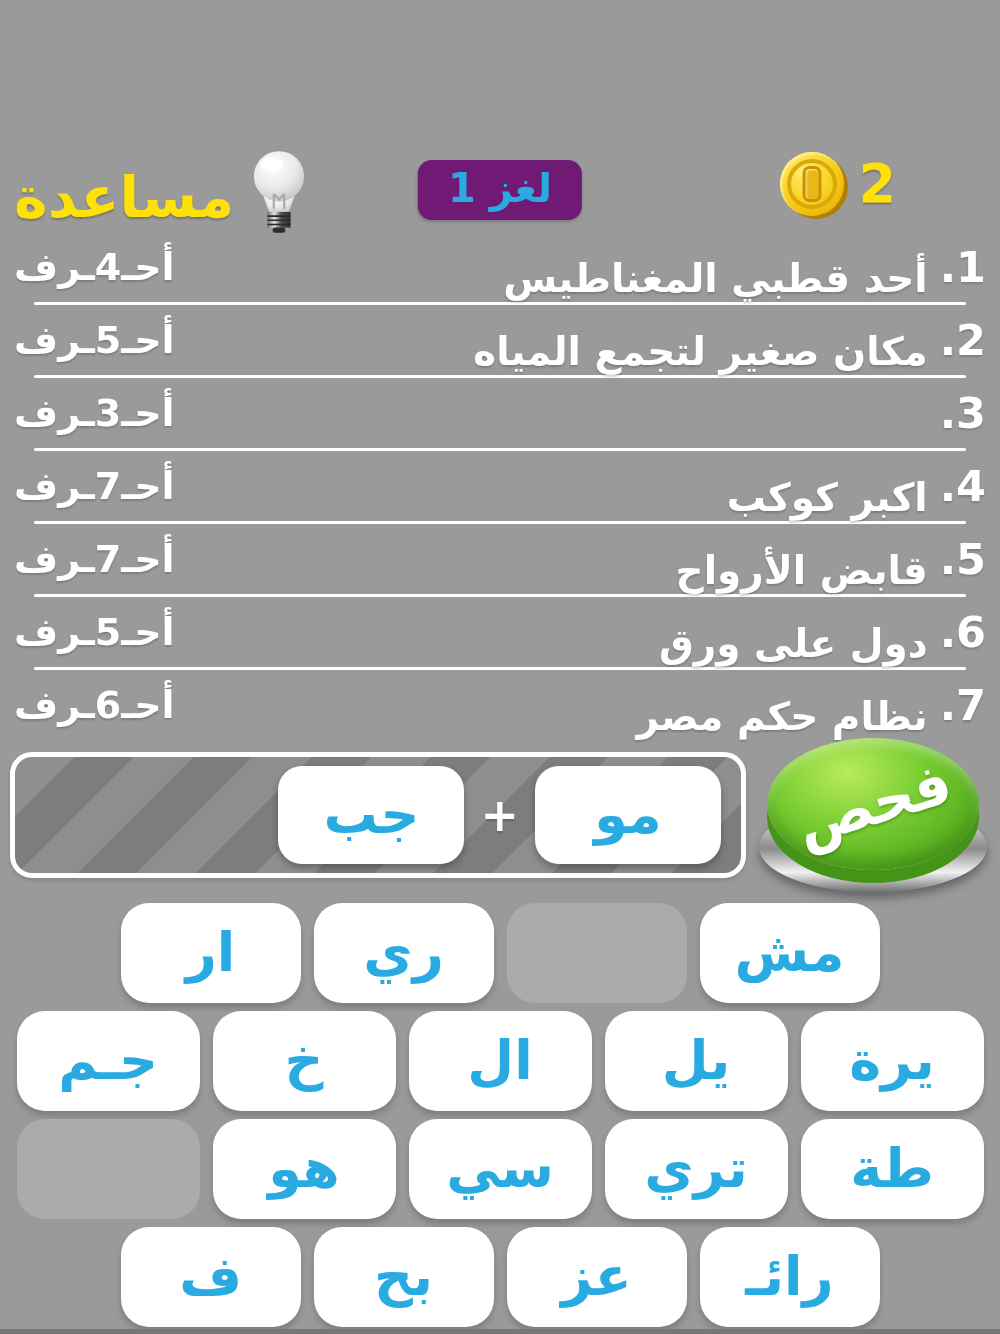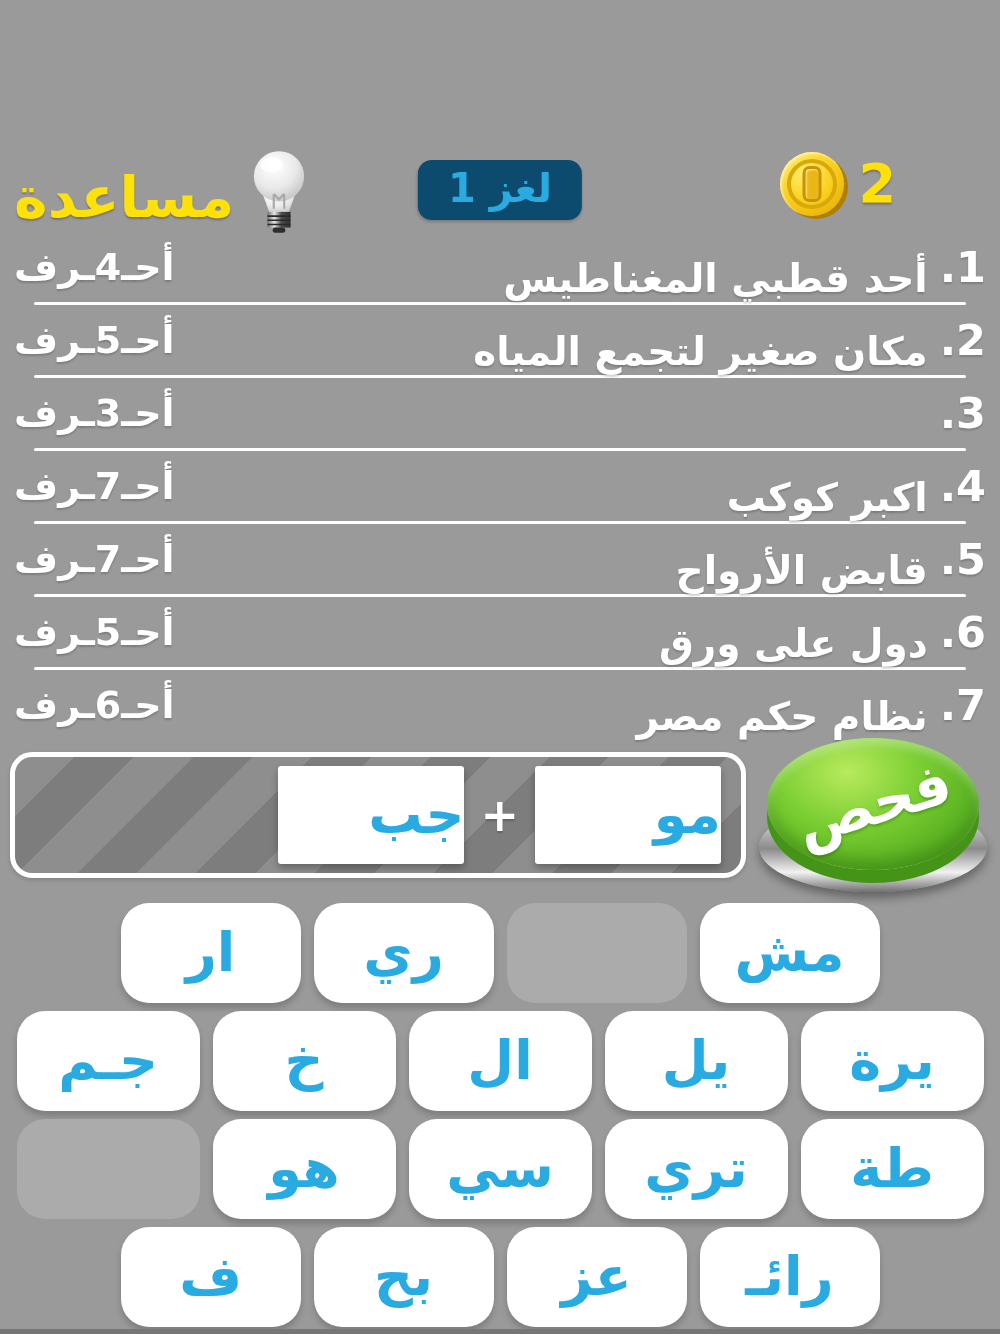--- a/index.html
+++ b/index.html
@@ -14,21 +14,21 @@
   
   .top-bar { position:absolute; top:140px; left:0; width:1000px; height:95px; }
   .help-group { position:absolute; left:14px; top:18px; display:flex; align-items:center; }
   .help-label {
     color:#ffe10a; font-size:57px; font-weight:bold; direction:rtl;
     text-shadow:0 2px 2px rgba(0,0,0,0.25); line-height:1;
   }
   .bulb-wrap { width:78px; height:88px; margin-left:6px; margin-top:-10px; }
   .puzzle-box {
     position:absolute; left:50%; top:20px; transform:translateX(-50%);
-    background:#0c4a6e; border-radius:14px; padding:6px 30px 10px 30px;
+    background:#701a75; border-radius:14px; padding:6px 30px 10px 30px;
     box-shadow:0 2px 3px rgba(0,0,0,0.2);
   }
   .puzzle-label { color:#29abe2; font-size:40px; font-weight:bold; direction:rtl; line-height:1.1; }
   .coins-group { position:absolute; right:104px; top:12px; display:flex; align-items:center; gap:14px; }
   .coin {
     position:relative; width:64px; height:64px; border-radius:50%;
     background:radial-gradient(circle at 38% 32%, #ffee6e 0%, #f9cf1d 50%, #e7ae04 85%, #c98f00 100%);
     box-shadow:4px 3px 0 #b07f02, inset 2px 2px 3px #fff3a0;
   }
   .coin::before {
@@ -72,22 +72,22 @@
   
   .answer-bar { position:absolute; top:750px; left:0; width:1000px; height:140px; }
   .answer-tray {
     position:absolute; left:10px; top:2px; width:736px; height:126px;
     border:5px solid #ffffff; border-radius:22px;
     background:repeating-linear-gradient(135deg, #8e8e8e 0 42px, #7d7d7d 42px 84px);
     display:flex; flex-direction:row; direction:rtl; align-items:center;
     padding:0 20px; gap:16px; box-shadow:0 2px 4px rgba(0,0,0,0.15);
   }
   .answer-tile {
-    width:186px; height:98px; background:#ffffff; border-radius:3px;
-    display:flex; align-items:center; justify-content:flex-start;
+    width:186px; height:98px; background:#ffffff; border-radius:24px;
+    display:flex; align-items:center; justify-content:center;
     box-shadow:0 4px 7px rgba(0,0,0,0.28);
   }
   .answer-tile span, .kb-tile span {
     color:#29abe2; font-size:54px; font-weight:bold; direction:rtl; line-height:1;
   }
   .plus-sign { color:#ffffff; font-size:46px; font-weight:bold; text-shadow:0 2px 2px rgba(0,0,0,0.2); }
 
   .check-button { position:absolute; right:8px; top:-12px; width:236px; height:158px; cursor:pointer; }
   .btn-base {
     position:absolute; left:3px; top:64px; width:228px; height:90px; border-radius:50%;

